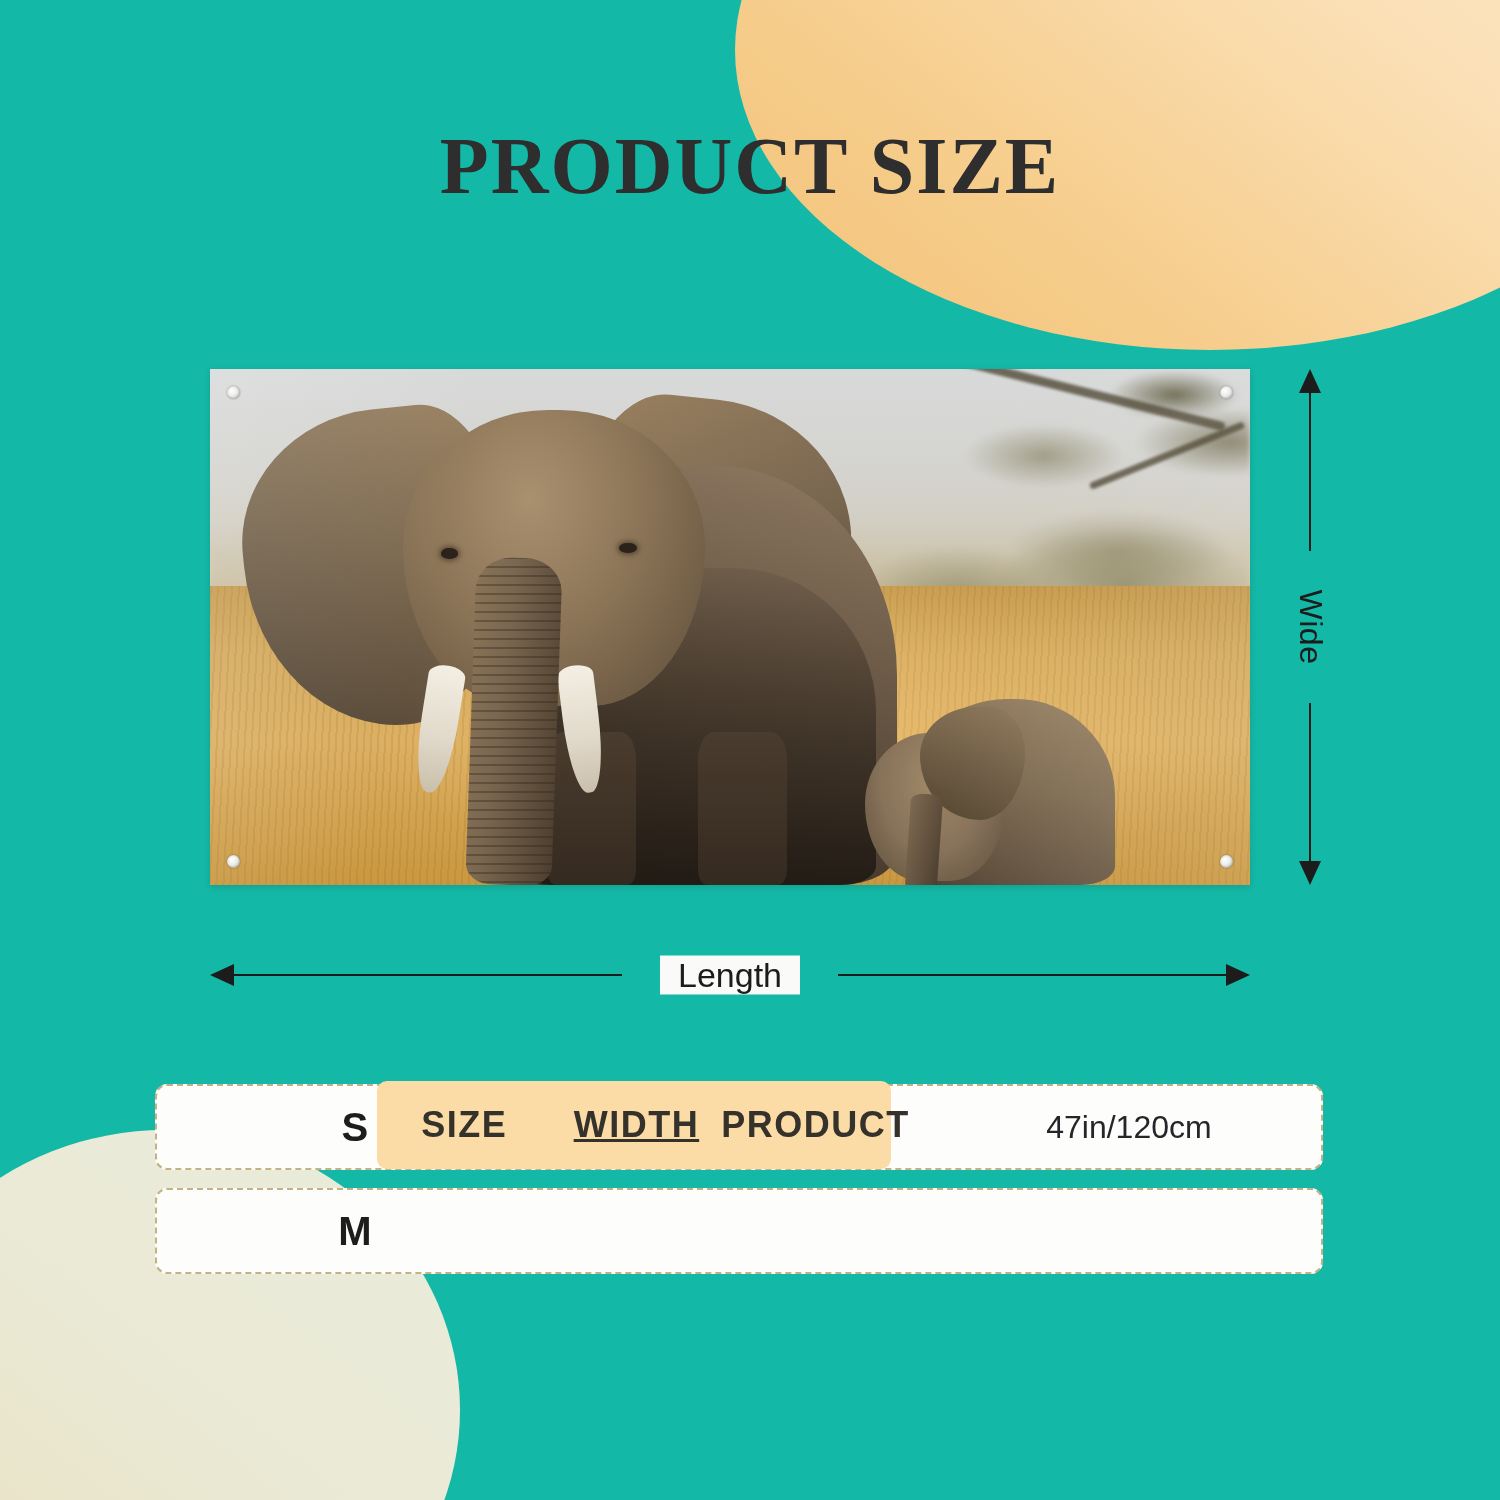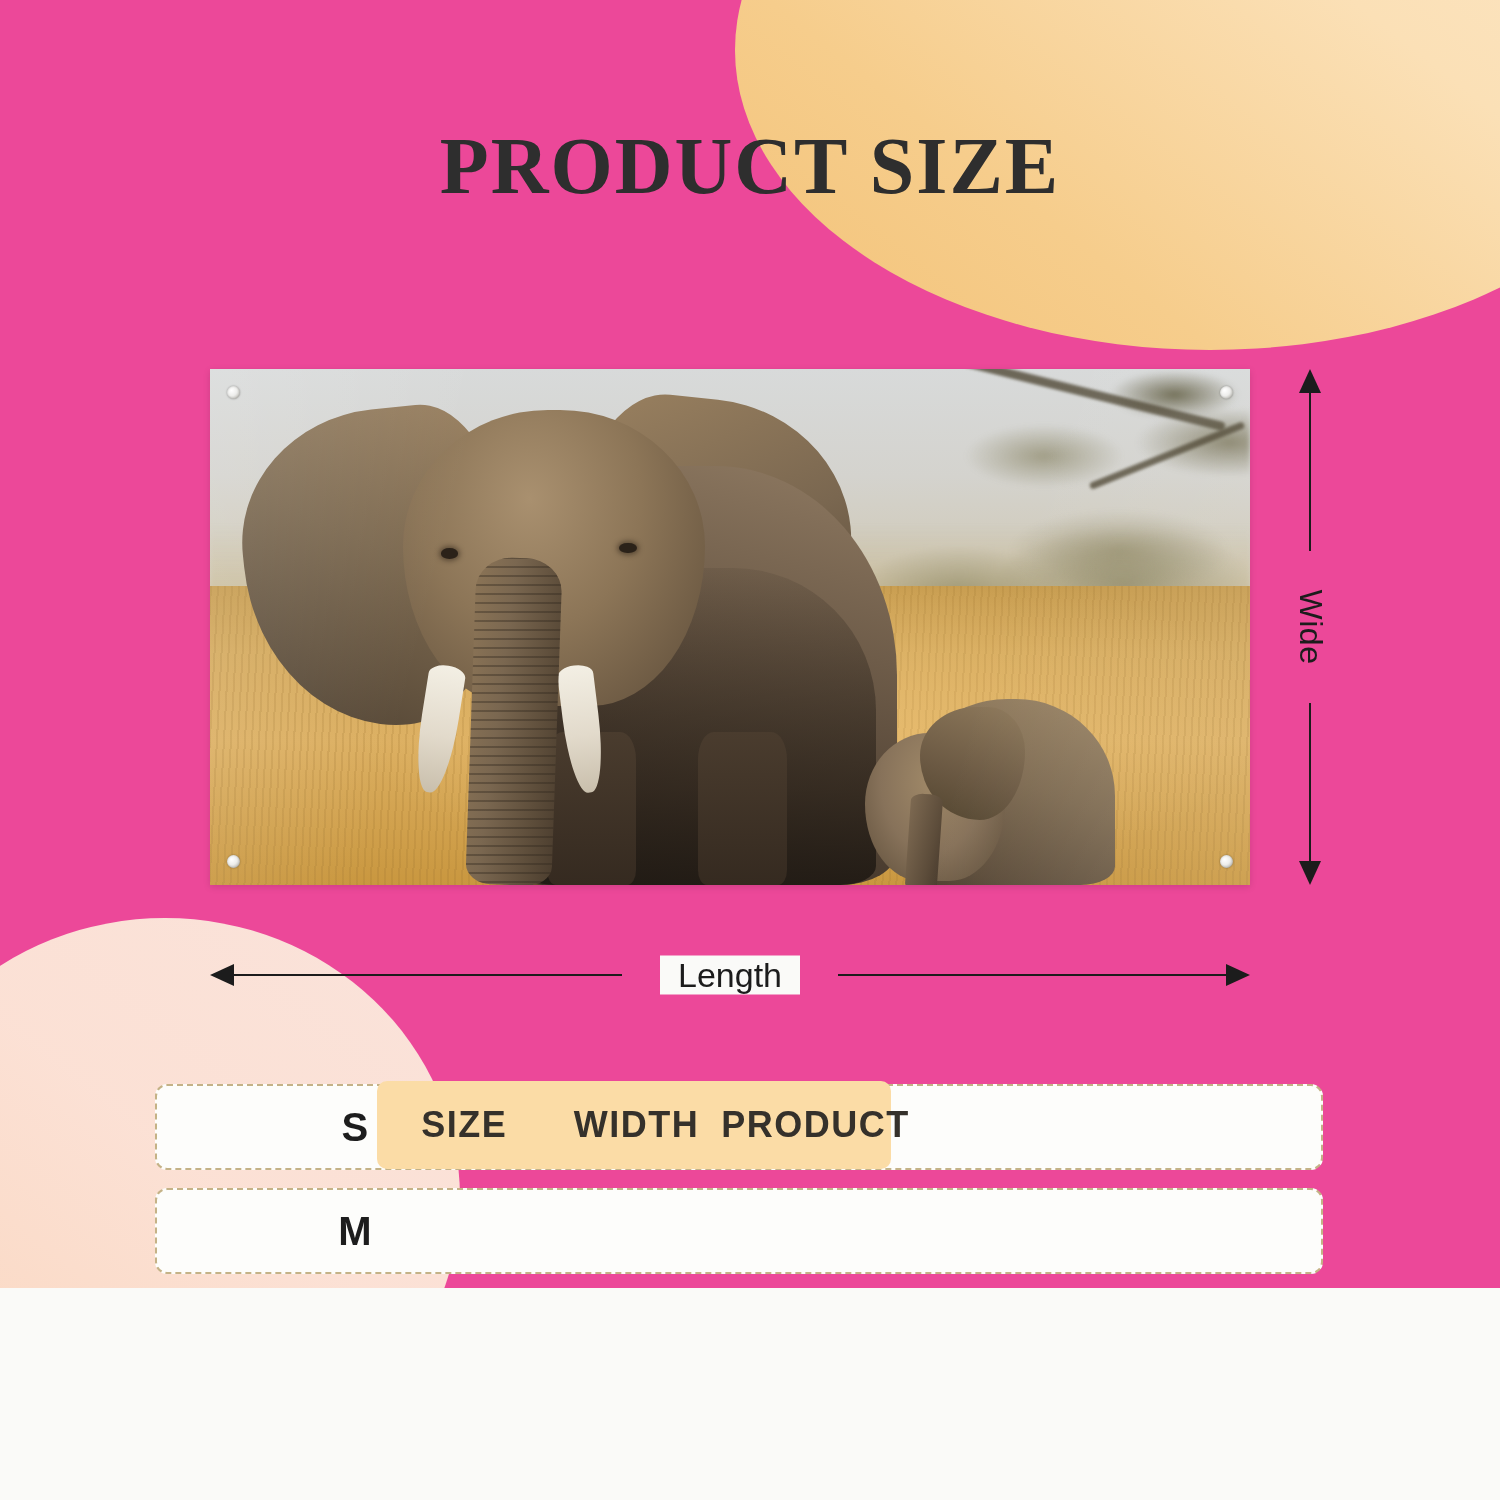--- a/index.html
+++ b/index.html
@@ -9,22 +9,22 @@
   body {
     width: 1500px;
     height: 1500px;
     background: #FAFAF8;
     font-family: "Liberation Sans", sans-serif;
     overflow: hidden;
   }
   #page {
     position: relative;
     width: 1500px;
-    height: 1288px;
-    background: #ec4899;
+    height: 1500px;
+    background: #14b8a6;
     overflow: hidden;
   }
 
   
   .blob-tr {
     position: absolute;
     top: -250px;
     right: -185px;
     width: 950px;
     height: 600px;
@@ -308,21 +308,21 @@
     border: 2px dashed #C4B286;
     border-radius: 12px;
     background: #FDFDFB;
     margin-top: 18px;
   }
   .cell {
     text-align: center;
     color: #2A2A2A;
   }
   .c-size  { width: 34%; }
-  .c-width { width: 33%; }
+  .c-width { width: 33%; text-decoration: underline; }
   .c-height{ width: 33%; }
   .row.head .cell {
     font-size: 36px;
     font-weight: 700;
     letter-spacing: 1.5px;
     color: #35312B;
   }
   .row.data .c-size {
     font-size: 40px;
     font-weight: 700;
@@ -416,20 +416,21 @@
   <div class="table">
     <div class="row head">
       <div class="cell c-size">SIZE</div>
       <div class="cell c-width">WIDTH</div>
       <div class="cell c-height">PRODUCT</div>
     </div>
 
     <div class="row data">
       <div class="cell c-size">S</div>
       <div class="cell c-width">24in/60cm</div>
+      <div class="cell c-height">47in/120cm</div>
     </div>
 
     <div class="row data">
       <div class="cell c-size">M</div>
     </div>
   </div>
 
 
 </div>
 

